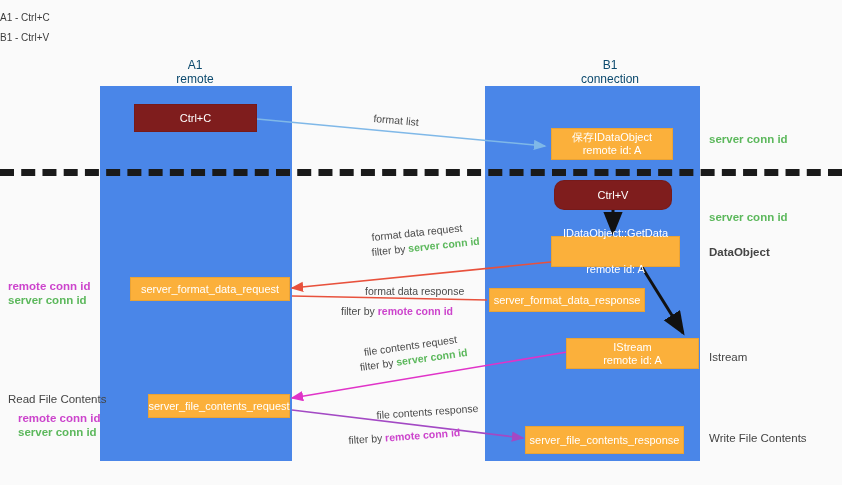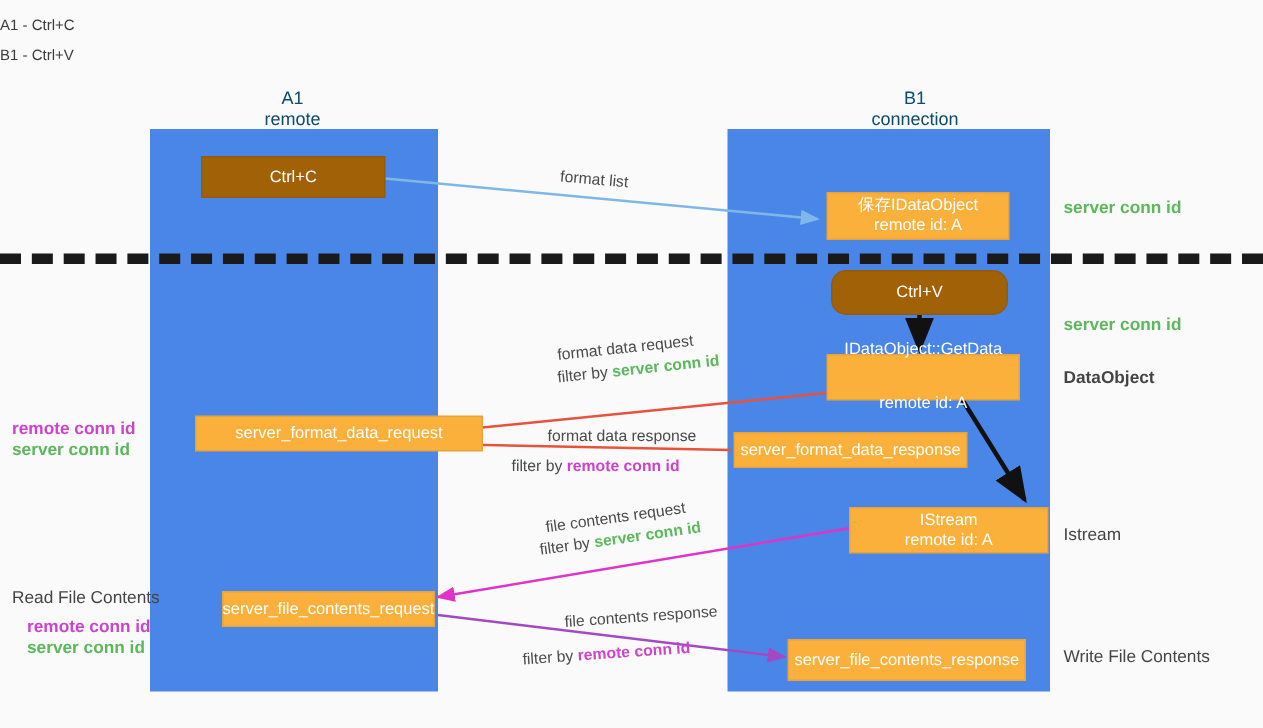--- a/index.html
+++ b/index.html
@@ -21,21 +21,21 @@
     position:absolute;text-align:center;font-size:12px;color:#0c4a6e;line-height:14px;
   }
   .lane{position:absolute;background:#4a86e8;}
 
   .box{
     position:absolute;box-sizing:border-box;
     display:flex;flex-direction:column;align-items:center;justify-content:center;
     color:#ffffff;font-size:11px;line-height:13px;text-align:center;
     border:1px solid rgba(0,0,0,.07);
   }
-  .box.green{background:#a16207;}
+  .box.green{background:#7f1d1d;}
   .box.orange{background:#fbb03b;}
   .box .l2{font-size:11px;}
 
   .sidelabel{position:absolute;font-size:11.5px;line-height:14px;}
   .green-t{color:#5cb85c;font-weight:bold;}
   .purple-t{color:#cc44cc;font-weight:bold;}
   .plain-t{color:#444;font-weight:normal;}
 
   .edge-label{
     position:absolute;font-size:10.5px;color:#4a4a4a;white-space:nowrap;
@@ -115,21 +115,21 @@
 
   <div class="box green" style="left:554px;top:180px;width:118px;height:30px;border-radius:10px;">
     <div>Ctrl+V</div>
   </div>
 
   <div class="box orange" style="left:551px;top:236px;width:129px;height:31px;gap:23px;">
     <div>IDataObject::GetData</div>
     <div class="l2">remote id: A</div>
   </div>
 
-  <div class="box orange" style="left:130px;top:277px;width:192px;height:24px;">
+  <div class="box orange" style="left:130px;top:277px;width:160px;height:24px;">
     <div>server_format_data_request</div>
   </div>
 
   <div class="box orange" style="left:489px;top:288px;width:156px;height:24px;">
     <div>server_format_data_response</div>
   </div>
 
   <div class="box orange" style="left:566px;top:338px;width:133px;height:31px;">
     <div>IStream</div>
     <div class="l2">remote id: A</div>

